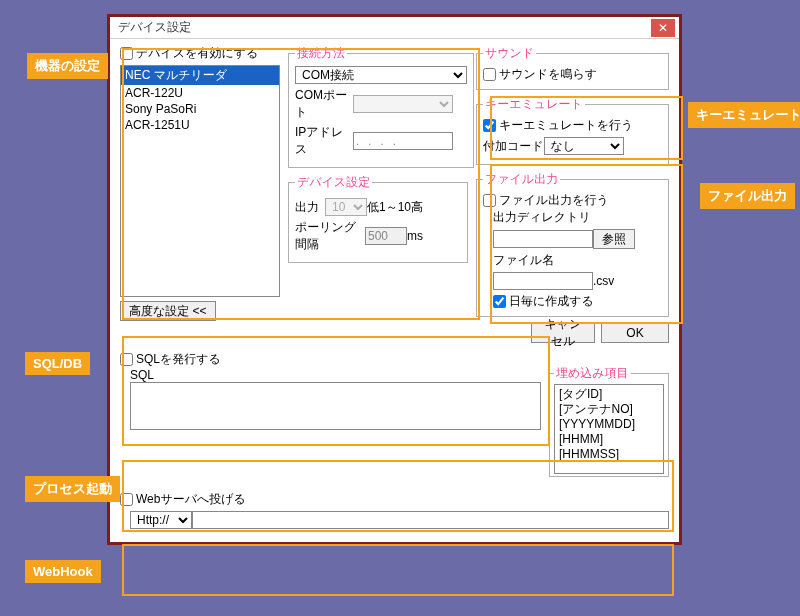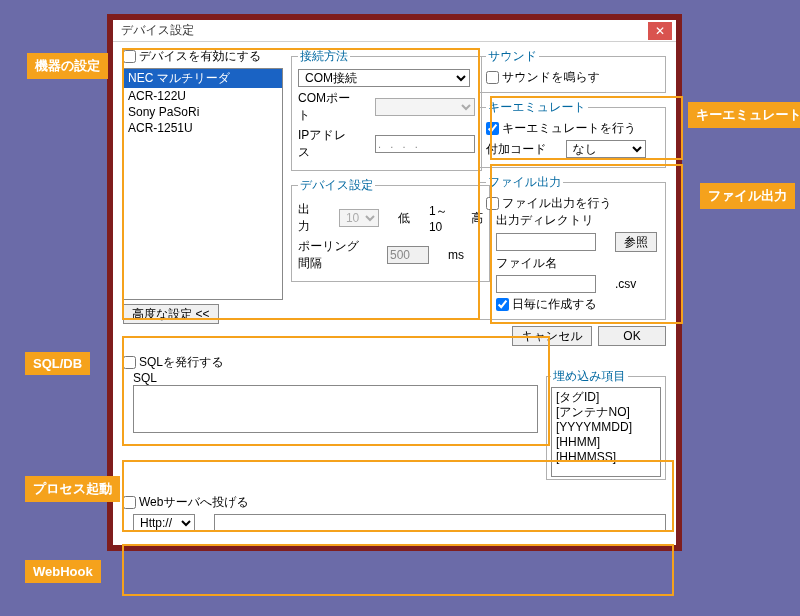--- a/index.html
+++ b/index.html
@@ -13,21 +13,21 @@
     font-size: 12px;
     position: relative;
     overflow: hidden;
   }
   .window {
     position: absolute;
     left: 107px;
     top: 14px;
     width: 575px;
     background: #fff;
-    border: 6px solid #7f1d1d;
+    border: 3px solid #7f1d1d;
   }
   .titlebar {
     height: 22px;
     background: #fff;
     border-bottom: 1px solid #d0d0d0;
     display: flex;
     align-items: center;
     padding: 0 4px 0 8px;
     font-size: 12px;
   }
@@ -62,22 +62,22 @@
     height: 232px;
     margin-top: 3px;
   }
   .listbox .item { padding: 1px 4px; font-size: 12px; cursor: default; }
   .listbox .item.selected { background: #1a63c4; color: #fff; }
   fieldset {
     border: 1px solid #b0b0b0;
     padding: 4px 6px 6px 6px;
     margin: 0 0 6px 0;
   }
-  legend { font-size: 12px; padding: 0 2px; color: #0369a1; }
-  .frow { display: flex; align-items: center; gap: 19px; margin: 3px 0; font-size: 12px; }
+  legend { font-size: 12px; padding: 0 2px; color: #ec4899; }
+  .frow { display: flex; align-items: center; gap: 0; margin: 3px 0; font-size: 12px; }
   .frow .lbl { width: 58px; }
   .btn {
     background: #f0f0f0;
     border: 1px solid #888;
     font-size: 12px;
     height: 20px;
     padding: 0 8px;
     cursor: pointer;
     display: inline-flex; align-items: center; justify-content: center;
   }
@@ -220,21 +220,21 @@
               <span>.csv</span>
             </div>
             <label class="chk">
               <input type="checkbox" checked="" style="">
               <span>日毎に作成する</span>
             </label>
           </div>
         </fieldset>
 
         <div class="btnrow">
-          <button class="btn" style="width:80px">キャンセル</button>
+          <button class="btn" style="width:64px">キャンセル</button>
           <button class="btn" style="width:68px">OK</button>
         </div>
       </div>
     </div>
 
     <div class="section" style="display:flex; gap:8px;">
       <div style="flex:1">
         <label class="chk">
           <input type="checkbox" style="">
           <span>SQLを発行する</span>

